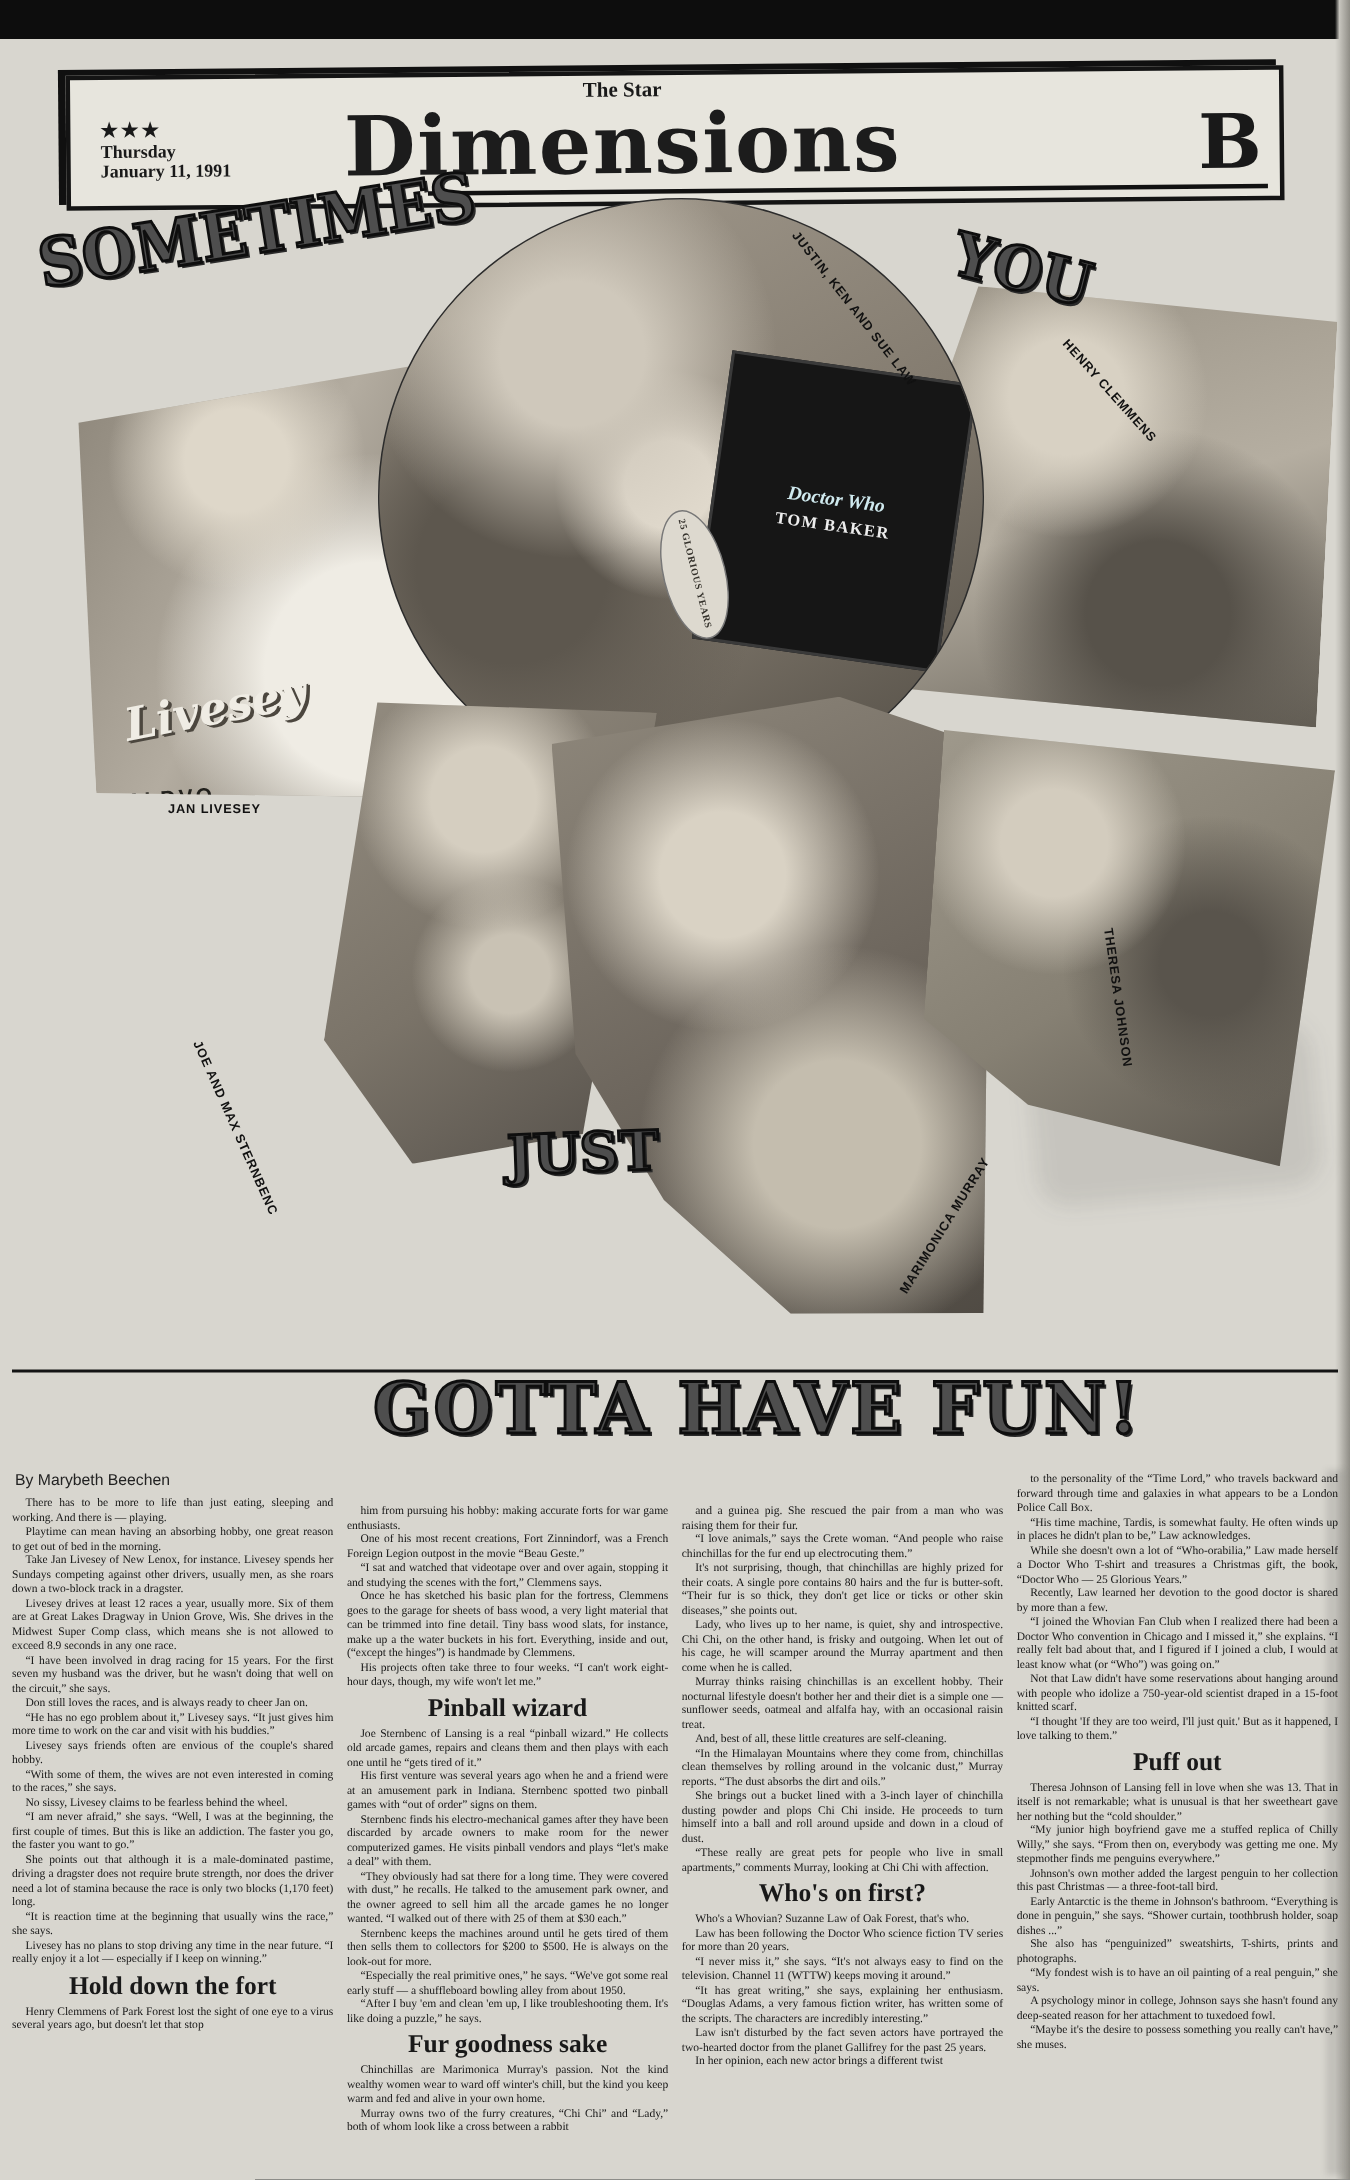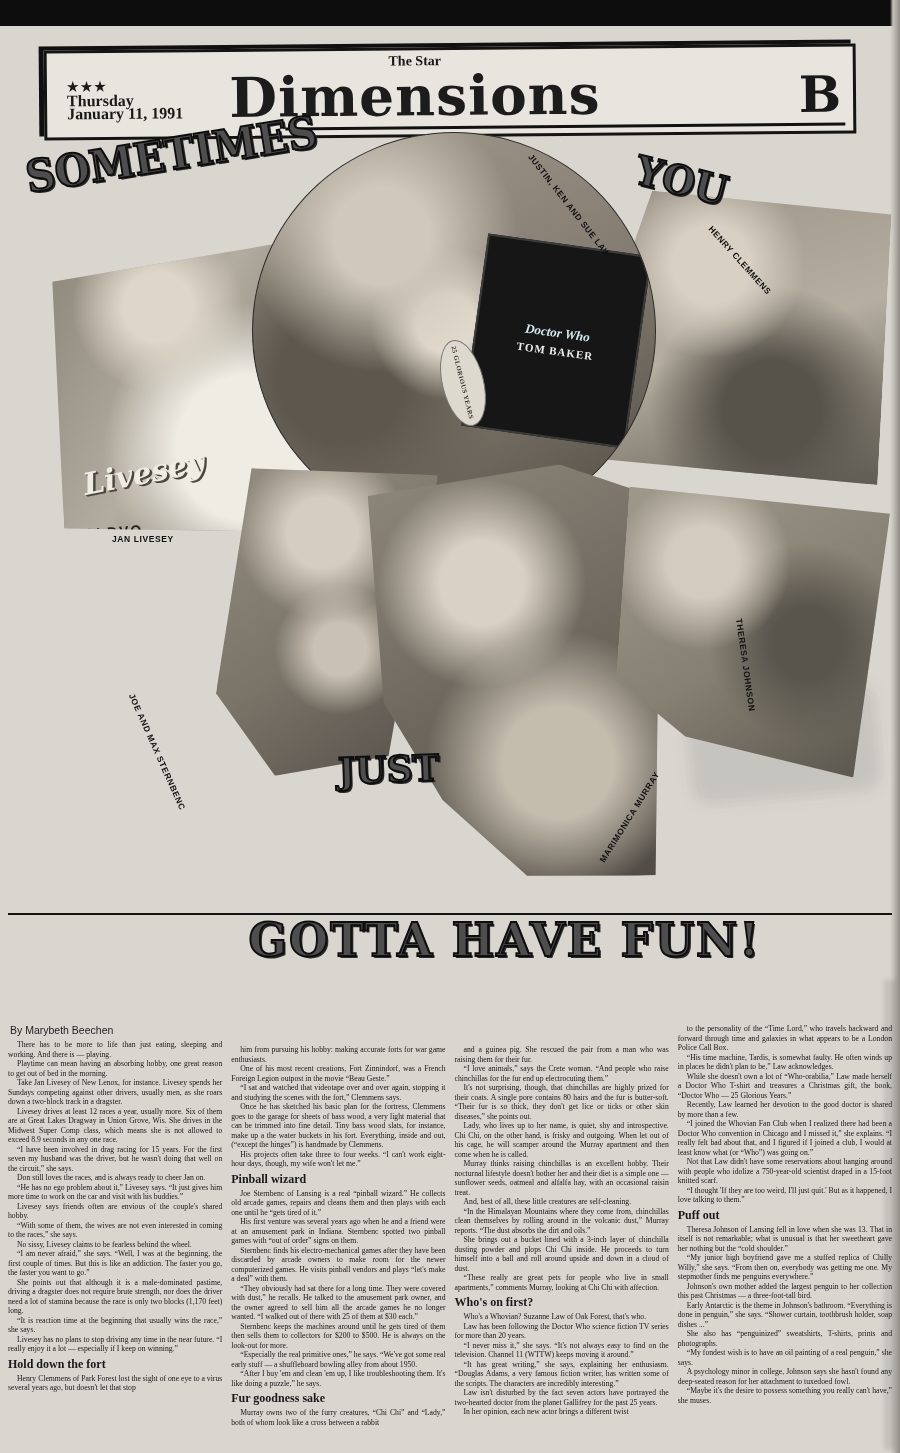--- a/index.html
+++ b/index.html
@@ -9,21 +9,21 @@
   .edge-right{position:absolute;right:0;top:0;width:10px;height:1453px;
         background:linear-gradient(to left,#8f8d86,#c6c4bd 70%,transparent);}
   .smudge{position:absolute;left:688px;top:688px;width:190px;height:110px;background:rgba(40,40,40,.10);
         filter:blur(7px);transform:rotate(-5deg);border-radius:20px;}
   .smudge2{position:absolute;left:884px;top:980px;width:12px;height:470px;background:rgba(40,40,40,.12);filter:blur(2px);}
 
   
   .masthead-box{position:absolute;left:44px;top:47px;width:806px;height:84px;background:#e7e5dd;
         border:3px solid #141414;transform:rotate(-.5deg);box-shadow:-5px -4px 0 #101010;}
   .stars{position:absolute;left:20px;top:26px;font-size:13px;letter-spacing:2px;font-weight:bold;}
-  .dayline{position:absolute;left:20px;top:42px;font-weight:bold;font-size:16px;line-height:12.5px;white-space:pre-line;
+  .dayline{position:absolute;left:20px;top:42px;font-weight:bold;font-size:12px;line-height:12.5px;white-space:pre-line;
         font-family:"Liberation Serif",serif;}
   .thestar{position:absolute;left:0;right:70px;top:3px;text-align:center;font-weight:bold;font-size:14px;}
   .dimensions{position:absolute;left:0;right:70px;top:13px;text-align:center;font-weight:bold;
         font-size:55px;font-family:"DejaVu Serif",serif;letter-spacing:1px;color:#1c1c1c;}
   .mast-rule{position:absolute;left:238px;bottom:5px;width:560px;height:3px;background:#111;}
   .section-letter{position:absolute;right:12px;top:18px;font-size:50px;font-weight:bold;
         font-family:"DejaVu Serif",serif;}
 
   
   .photo{position:absolute;overflow:hidden;}
@@ -89,25 +89,25 @@
      -webkit-text-stroke:2px #0e0e0e;text-shadow:2px 2px 0 #2a2a2a;white-space:nowrap;}
   .w-sometimes{left:22px;top:152px;font-size:44px;transform:rotate(-9deg) scaleX(.92);transform-origin:left top;}
   .w-you{left:642px;top:146px;font-size:40px;transform:rotate(14deg) scaleX(.95);transform-origin:left top;}
   .w-just{left:338px;top:748px;font-size:36px;transform:rotate(-2deg);}
   .w-gotta{left:240px;top:912px;width:430px;text-align:center;font-size:47px;transform:scaleX(.96);letter-spacing:2px;}
 
   .divider{position:absolute;left:8px;top:913px;width:884px;height:2px;background:#141414;}
 
   
   .article{position:absolute;left:8px;top:981px;width:884px;height:466px;display:flex;gap:9px;overflow:hidden;}
-  .col{flex:1;min-width:0;margin-top:43px;}
+  .col{flex:1;min-width:0;}
   .pad-head{padding-top:21px;}
   .byline{font-family:"Liberation Sans",sans-serif;font-size:10.5px;color:#222;margin:0 0 4px 2px;}
   .para{font-size:7.7px;line-height:9.5px;text-align:justify;text-indent:9px;margin:0;color:#161616;}
-  .subhead{font-size:12px;margin:3px 0 2px;font-weight:bold;font-family:"Liberation Serif",serif;}
+  .subhead{font-size:17px;text-align:center;margin:3px 0 2px;font-weight:bold;font-family:"Liberation Serif",serif;}
 </style>
 </head>
 <body>
 
 <div class="page">
   <div class="topband"></div>
   <div class="edge-right"></div>
   <div class="smudge"></div>
   <div class="smudge2"></div>
 
@@ -180,20 +180,21 @@
         <p class="para">His projects often take three to four weeks. “I can't work eight-hour days, though, my wife won't let me.”</p>
         <h3 class="subhead">Pinball wizard</h3>
         <p class="para">Joe Sternbenc of Lansing is a real “pinball wizard.” He collects old arcade games, repairs and cleans them and then plays with each one until he “gets tired of it.”</p>
         <p class="para">His first venture was several years ago when he and a friend were at an amusement park in Indiana. Sternbenc spotted two pinball games with “out of order” signs on them.</p>
         <p class="para">Sternbenc finds his electro-mechanical games after they have been discarded by arcade owners to make room for the newer computerized games. He visits pinball vendors and plays “let's make a deal” with them.</p>
         <p class="para">“They obviously had sat there for a long time. They were covered with dust,” he recalls. He talked to the amusement park owner, and the owner agreed to sell him all the arcade games he no longer wanted. “I walked out of there with 25 of them at $30 each.”</p>
         <p class="para">Sternbenc keeps the machines around until he gets tired of them then sells them to collectors for $200 to $500. He is always on the look-out for more.</p>
         <p class="para">“Especially the real primitive ones,” he says. “We've got some real early stuff — a shuffleboard bowling alley from about 1950.</p>
         <p class="para">“After I buy 'em and clean 'em up, I like troubleshooting them. It's like doing a puzzle,” he says.</p>
         <h3 class="subhead">Fur goodness sake</h3>
+        <p class="para">Chinchillas are Marimonica Murray's passion. Not the kind wealthy women wear to ward off winter's chill, but the kind you keep warm and fed and alive in your own home.</p>
         <p class="para">Murray owns two of the furry creatures, “Chi Chi” and “Lady,” both of whom look like a cross between a rabbit</p>
       </div>
     <div class="col pad-head">
         <p class="para">and a guinea pig. She rescued the pair from a man who was raising them for their fur.</p>
         <p class="para">“I love animals,” says the Crete woman. “And people who raise chinchillas for the fur end up electrocuting them.”</p>
         <p class="para">It's not surprising, though, that chinchillas are highly prized for their coats. A single pore contains 80 hairs and the fur is butter-soft. “Their fur is so thick, they don't get lice or ticks or other skin diseases,” she points out.</p>
         <p class="para">Lady, who lives up to her name, is quiet, shy and introspective. Chi Chi, on the other hand, is frisky and outgoing. When let out of his cage, he will scamper around the Murray apartment and then come when he is called.</p>
         <p class="para">Murray thinks raising chinchillas is an excellent hobby. Their nocturnal lifestyle doesn't bother her and their diet is a simple one — sunflower seeds, oatmeal and alfalfa hay, with an occasional raisin treat.</p>
         <p class="para">And, best of all, these little creatures are self-cleaning.</p>
         <p class="para">“In the Himalayan Mountains where they come from, chinchillas clean themselves by rolling around in the volcanic dust,” Murray reports. “The dust absorbs the dirt and oils.”</p>

